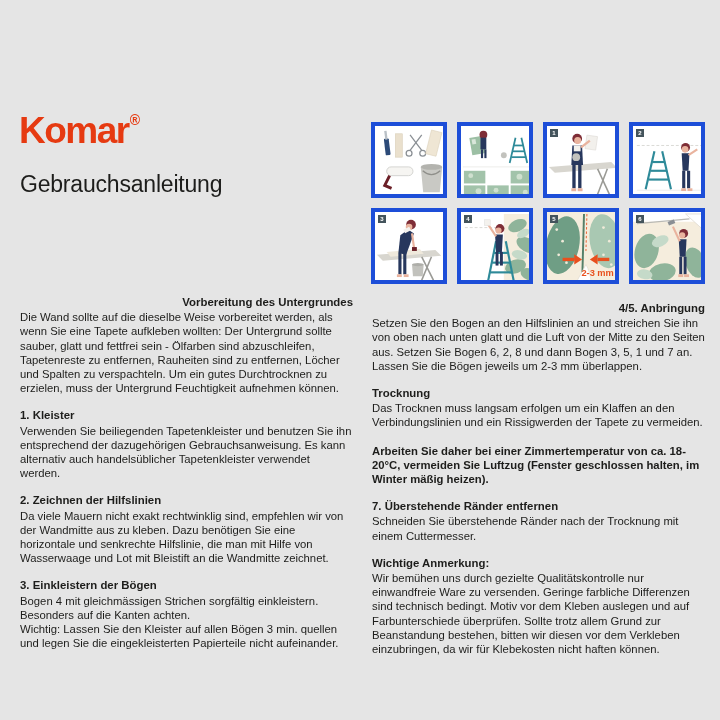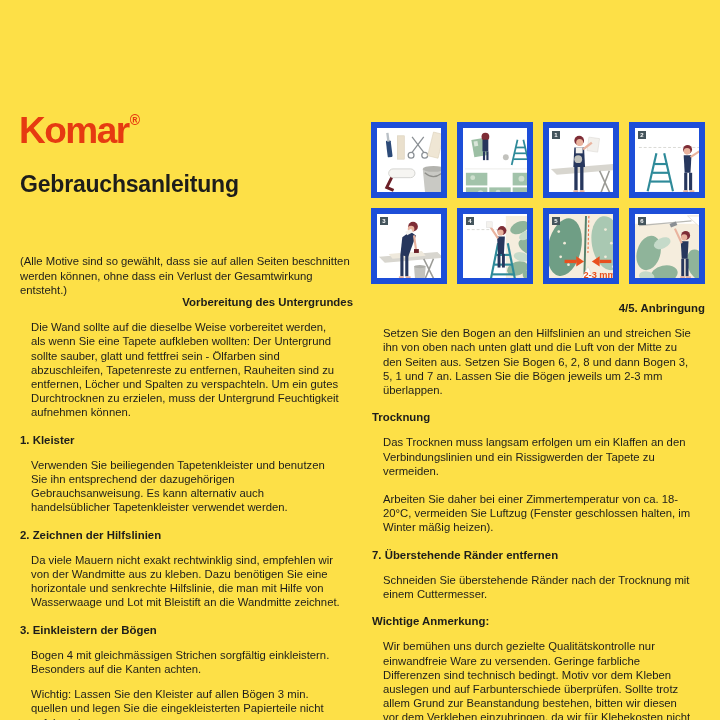--- a/index.html
+++ b/index.html
@@ -1,56 +1,55 @@
 <!DOCTYPE html>
 <html><head>
 <meta charset="utf-8">
 <style>
   html,body{margin:0;padding:0;background:#ffffff;}
-  .page{position:relative;width:720px;height:720px;background:#fde047;overflow:hidden;
+  .page{position:relative;width:720px;height:720px;background:#e5e5e5;overflow:hidden;
         font-family:"Liberation Sans", sans-serif;color:#1d1d1b;}
   
   .logo{position:absolute;left:19px;top:112px;color:#e63a11;font-weight:800;
         font-size:37px;letter-spacing:-1.5px;line-height:1;}
   .logo .reg{font-size:14px;vertical-align:18px;letter-spacing:0;margin-left:1px;}
   
-  .title{position:absolute;left:20px;top:171px;font-size:23px;font-weight:bold;
+  .title{position:absolute;left:20px;top:171px;font-size:23px;font-weight:normal;
          line-height:27px;letter-spacing:-0.2px;}
   
   .intro{position:absolute;left:20px;top:243px;width:330px;font-size:11.3px;line-height:14.5px;}
   
   .col{position:absolute;width:333px;font-size:11.3px;line-height:14.2px;}
   .col-left{left:20px;top:295px;}
   .col-right{left:372px;top:301px;}
   .sec h3{font-size:11.4px;font-weight:bold;margin:13px 0 1px 0;}
   .sec:first-child h3{margin-top:0;text-align:right;}
-  .sec p{margin:11px;}
-  .sec p.para-gap{margin-top:14px;}
+  .sec p{margin:0;}
+  .sec p.para-gap{margin-top:14px;font-weight:bold;}
   
   .grid{position:absolute;left:371px;top:122px;display:grid;
         grid-template-columns:repeat(4,76px);grid-auto-rows:76px;gap:10px;}
   .panel{position:relative;width:76px;height:76px;background:#ffffff;
-         border:6px solid #1d4ed8;box-sizing:border-box;overflow:hidden;}
+         border:4px solid #1d4ed8;box-sizing:border-box;overflow:hidden;}
   .panel svg{display:block;width:74px;height:74px;}
   .badge{position:absolute;left:3px;top:3px;width:8px;height:8px;background:#44545c;
          color:#ffffff;font-size:6px;line-height:8px;text-align:center;font-weight:bold;z-index:2;}
   .badge:empty{display:none;}
 </style>
 </head>
 <body>
 
 <div class="page">
 
   <div class="logo"><span>Komar</span><span class="reg">®</span></div>
 
   <div class="title">
     <div>Gebrauchsanleitung</div>
   </div>
 
-  <p class="intro">(Alle Motive sind so gewählt, dass sie auf allen Seiten beschnitten werden können, ohne dass ein Verlust der Gesamtwirkung entsteht.)</p>
 
   <div class="grid">
 
     <div class="panel">
       <svg viewBox="0 0 76 76">
         <rect x="10" y="13" width="5" height="17" rx="1" fill="#2c4a78" transform="rotate(-7 12 21)"></rect>
         <rect x="11.4" y="5" width="2.4" height="9" fill="#b9c0c6" transform="rotate(-7 12 21)"></rect>
         <rect x="21" y="8" width="7" height="24" fill="#eae0cd" stroke="#d8cdb6" stroke-width="0.6"></rect>
         <g stroke="#8a8f94" stroke-width="1.3" fill="none">
           <line x1="36" y1="9" x2="48" y2="25"></line>

